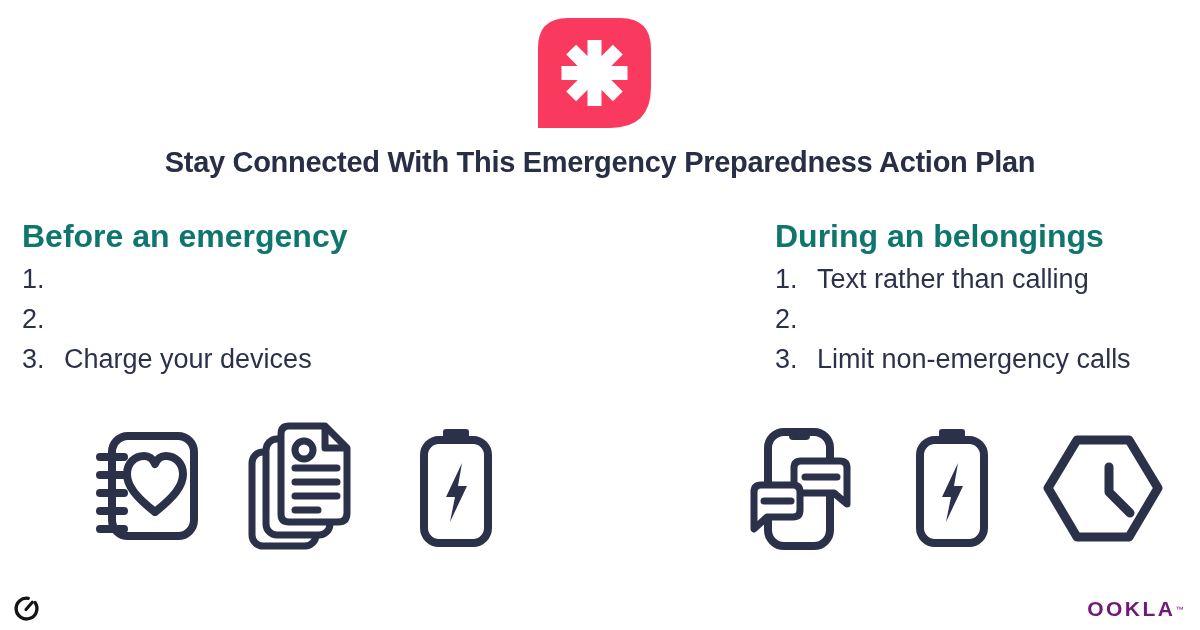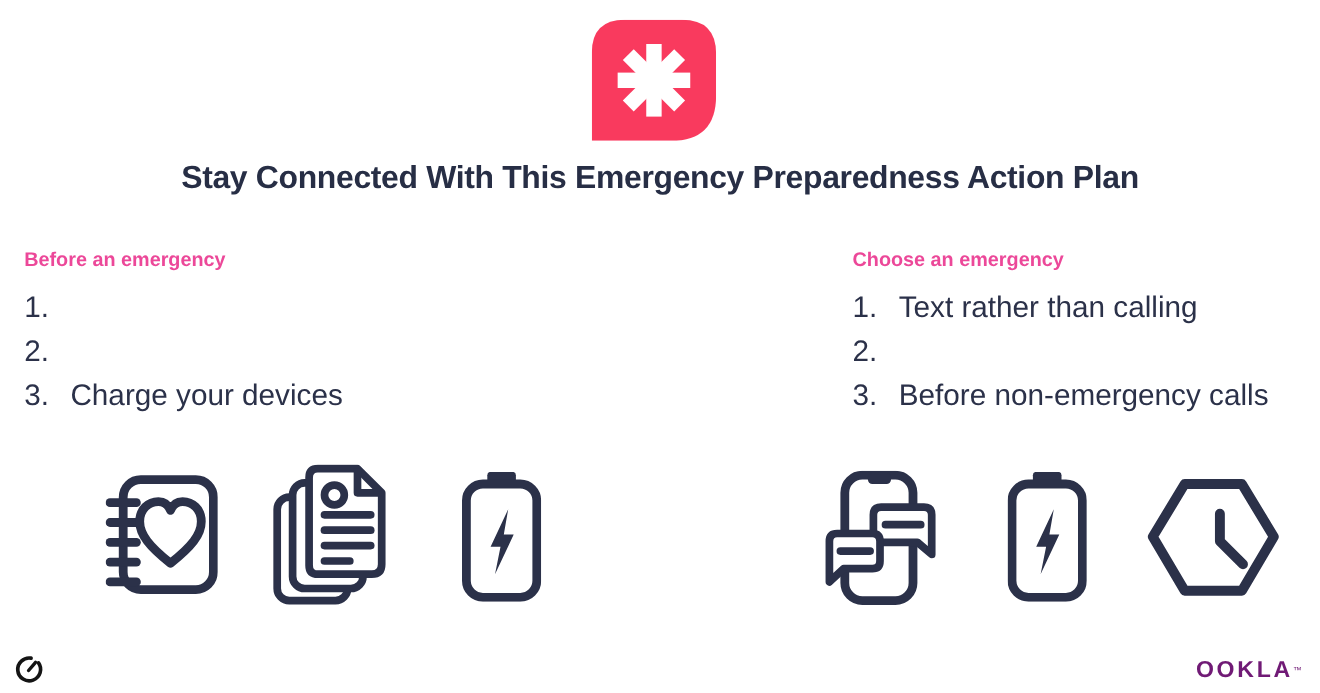--- a/index.html
+++ b/index.html
@@ -9,21 +9,21 @@
     color:#2B3149;overflow:hidden;
   }
   .badge{position:absolute;left:538px;top:18px;width:113px;height:110px;}
   .title{
     position:absolute;left:0;top:146px;width:1200px;text-align:center;
     font-size:29px;font-weight:700;letter-spacing:-0.3px;color:#272E45;
   }
   .col{position:absolute;top:219px;}
   .col-left{left:22px;width:720px;}
   .col-right{left:775px;width:420px;}
-  .col-heading{font-size:18px;font-weight:700;line-height:34px;margin-bottom:6px;color:#ec4899;}
+  .col-heading{font-size:32px;font-weight:700;line-height:34px;margin-bottom:6px;color:#0f766e;}
   .list-row{display:flex;height:40px;align-items:center;font-size:27px;font-weight:400;color:#2B3149;}
   .list-num{width:42px;flex:0 0 42px;}
   .icon{position:absolute;}
   .icon svg{display:block;}
   .ic-notebook{left:96px;top:430px;}
   .ic-docs{left:248px;top:422px;}
   .ic-battery1{left:420px;top:429px;}
   .ic-phone{left:747px;top:428px;}
   .ic-battery2{left:916px;top:429px;}
   .ic-hex{left:1042px;top:431px;}
@@ -66,31 +66,31 @@
     <div class="list-row">
       <span class="list-num">2.</span>
     </div>
     <div class="list-row">
       <span class="list-num">3.</span>
       <span>Charge your devices</span>
     </div>
   </div>
 
   <div class="col col-right">
-    <div class="col-heading">Choose an emergency</div>
+    <div class="col-heading">During an belongings</div>
     <div class="list-row">
       <span class="list-num">1.</span>
       <span>Text rather than calling</span>
     </div>
     <div class="list-row">
       <span class="list-num">2.</span>
     </div>
     <div class="list-row">
       <span class="list-num">3.</span>
-      <span>Before non-emergency calls</span>
+      <span>Limit non-emergency calls</span>
     </div>
   </div>
 
   <div class="icon ic-notebook">
     <svg width="102" height="112" viewBox="0 0 102 112">
       <rect class="navy-stroke" x="16" y="6" width="82" height="100" rx="16" stroke-width="8"></rect>
       <g stroke="#2B3149" stroke-width="8" stroke-linecap="round">
         <line x1="4" y1="27" x2="28" y2="27"></line>
         <line x1="4" y1="45" x2="28" y2="45"></line>
         <line x1="4" y1="63" x2="28" y2="63"></line>

